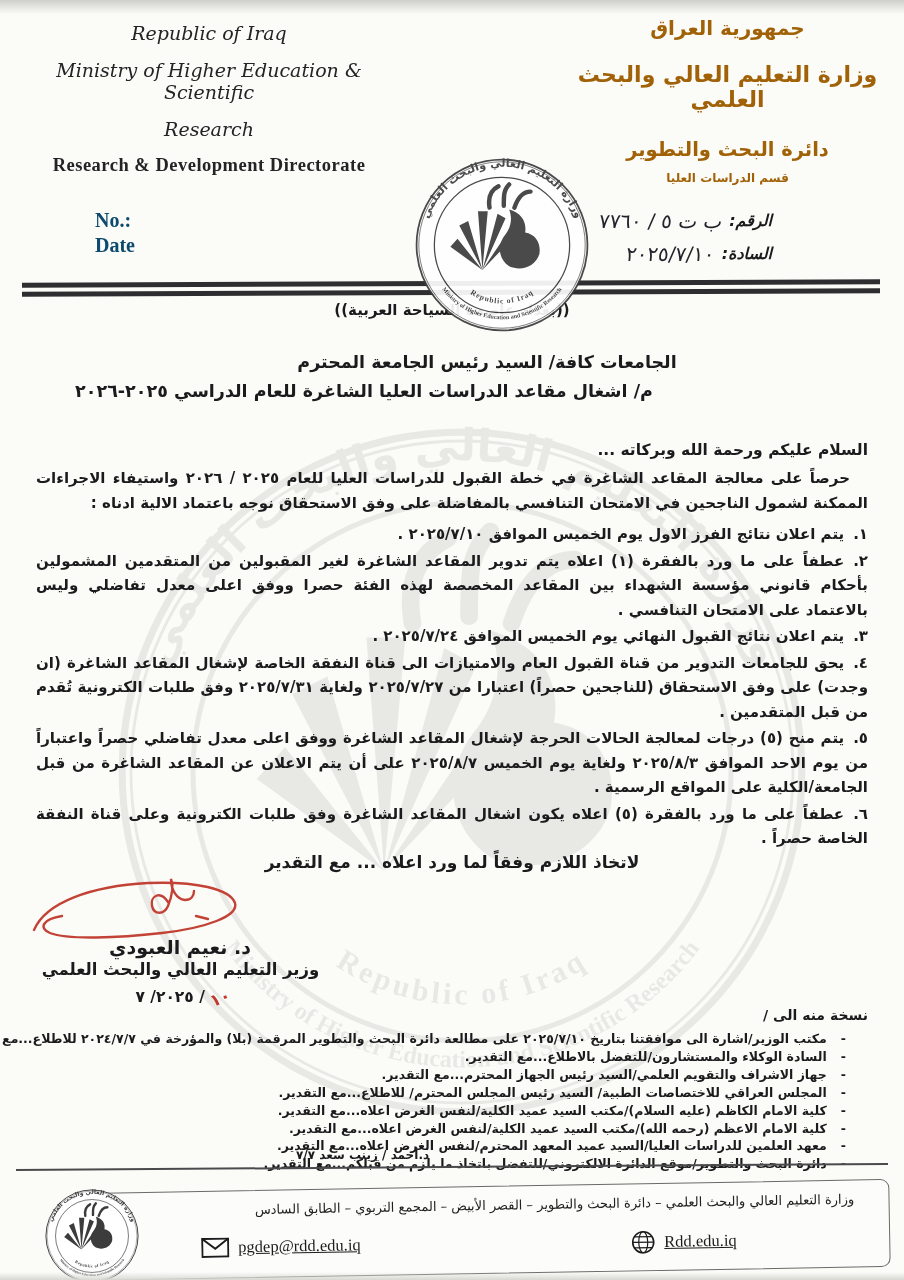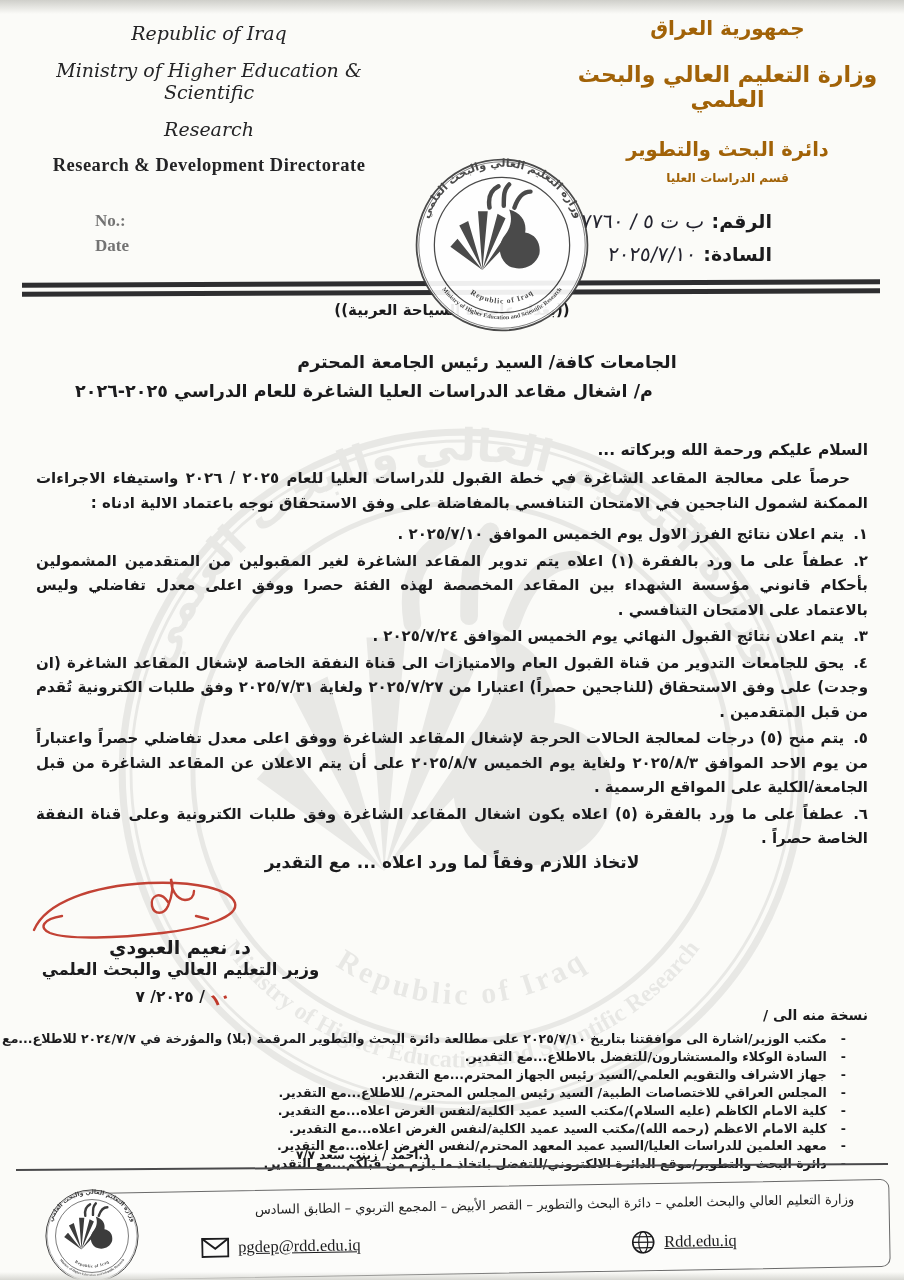--- a/index.html
+++ b/index.html
@@ -12,31 +12,31 @@
   .abs{position:absolute;}
   .b{font-weight:bold;}
   .rtl{direction:rtl;unicode-bidi:embed;}
   .center{text-align:center;}
 
   
   .en-block{left:38px;top:22px;width:342px;text-align:center;color:#242426;}
   .en-cal{font-family:"DejaVu Serif",serif;font-style:italic;font-size:19px;margin-bottom:15px;}
   .en-dir{font-family:"Liberation Serif",serif;font-weight:bold;font-size:18.5px;letter-spacing:.5px;}
   .no-date{left:95px;top:208px;font-family:"Liberation Serif",serif;font-weight:bold;
-           font-size:17px;line-height:25px;color:#737373;}
+           font-size:20px;line-height:25px;color:#0c4a6e;}
 
   
   .ar-block{left:575px;top:16px;width:305px;text-align:center;color:#a16207;}
   .ar-country{font-size:20px;font-weight:bold;margin-bottom:22px;letter-spacing:1px;}
   .ar-ministry{font-size:22px;font-weight:bold;margin-bottom:26px;letter-spacing:.5px;}
   .ar-dir{font-size:19.5px;font-weight:bold;margin-bottom:10px;}
   .ar-dept{font-size:12px;font-weight:bold;letter-spacing:1px;}
   .ref-rows{left:556px;top:204px;width:216px;direction:rtl;}
   .ref-row{display:flex;align-items:center;gap:7px;height:33px;}
-  .ref-label{font-size:19px;font-weight:bold;}
+  .ref-label{font-size:16px;font-weight:bold;font-style:italic;}
   .handw{font-size:20px;color:#23232e;transform:skewX(-7deg);letter-spacing:1.5px;white-space:nowrap;}
 
   
   .rule{left:22px;width:858px;height:5px;background:#2e2e30;transform:rotate(-.25deg);}
 
   
   .seal-header{left:413px;top:156px;width:178px;height:178px;z-index:5;opacity:.92;}
   .seal-watermark{left:108px;top:418px;width:708px;height:708px;opacity:.095;z-index:0;}
   .seal-footer{left:44px;top:1188px;width:96px;height:96px;z-index:5;}
 

